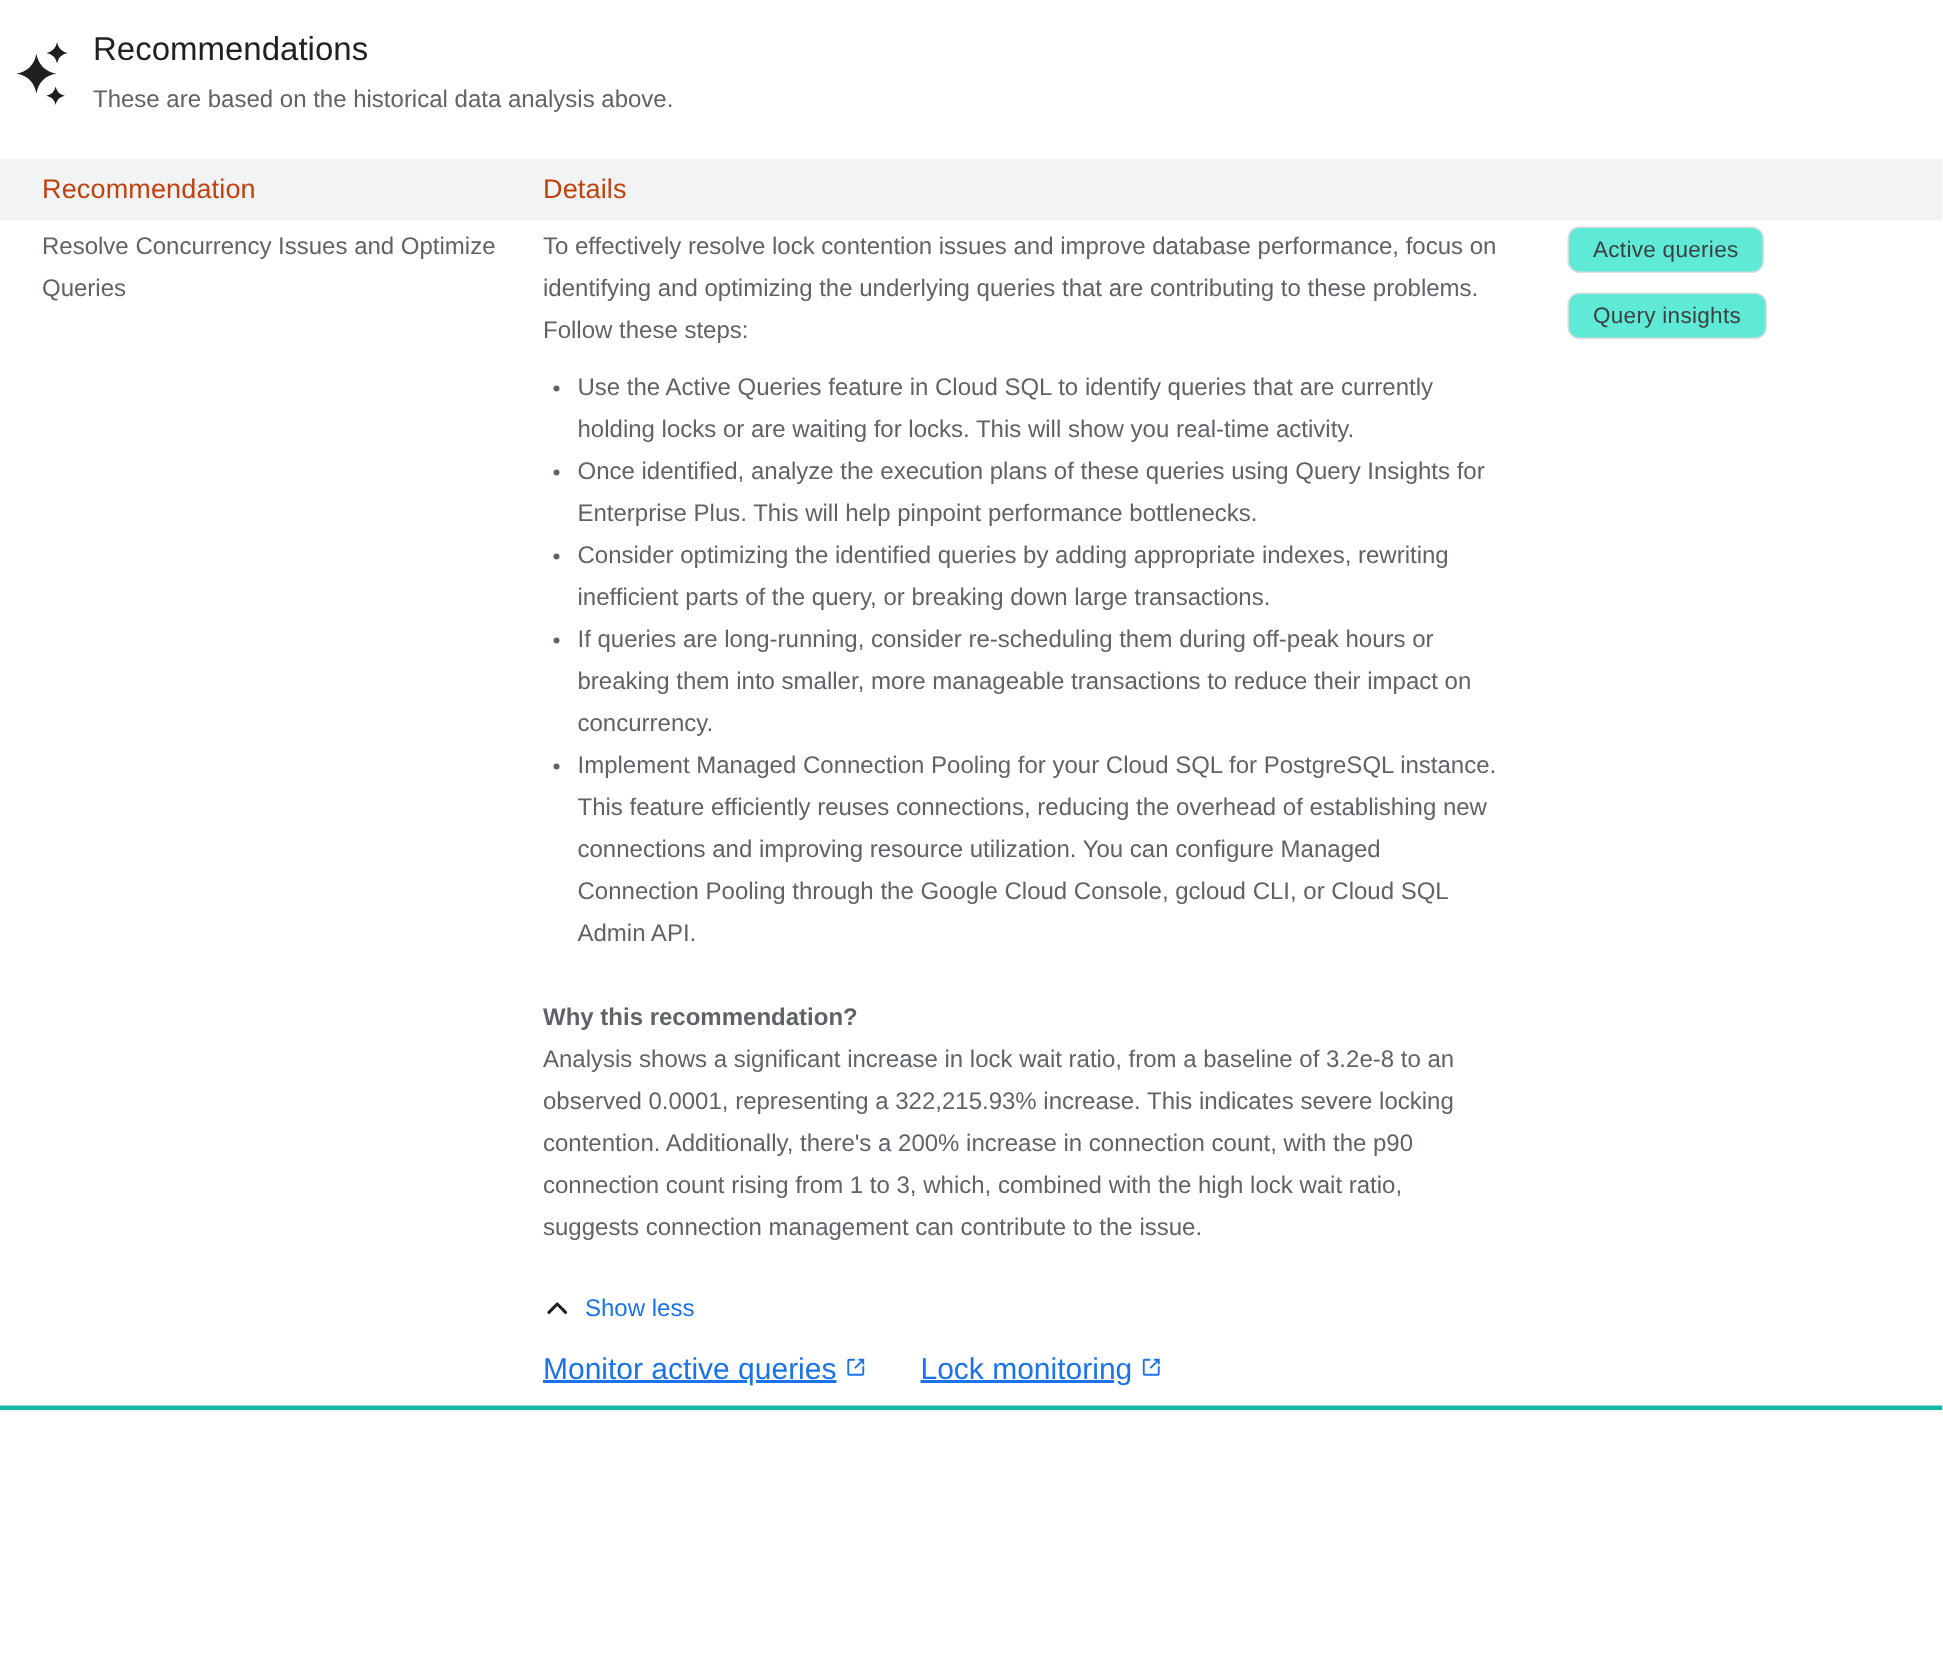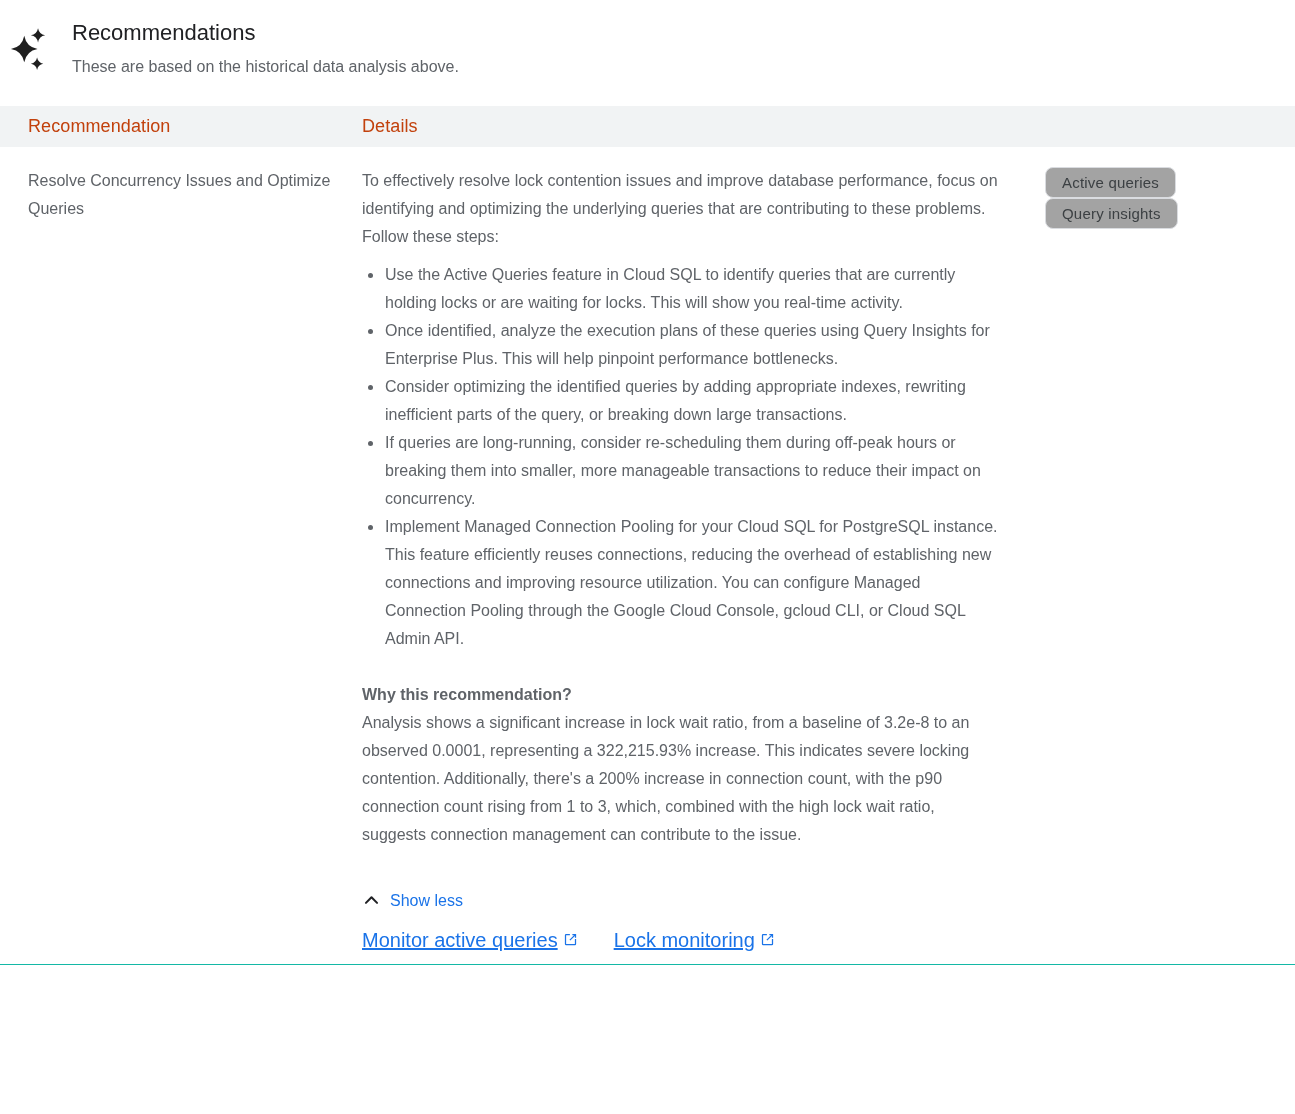--- a/index.html
+++ b/index.html
@@ -8,21 +8,21 @@
     width: 1295px;
     height: 1114px;
     font-family: "Liberation Sans", sans-serif;
     color: #5f6368;
     position: relative;
     overflow: hidden;
   }
   .page-header {
     display: flex;
     align-items: flex-start;
-    gap: 24px;
+    gap: 14px;
     padding: 18px 0 0 10px;
   }
   .spark-wrap {
     width: 38px;
     height: 48px;
     display: flex;
     align-items: center;
     justify-content: center;
     margin-top: 8px;
   }
@@ -49,67 +49,68 @@
     height: 41px;
     align-items: center;
   }
   .th {
     font-size: 18px;
     font-weight: 500;
     color: #c2410c;
     letter-spacing: 0.1px;
   }
   .trow {
-    padding-top: 20px;
+    padding-top: 4px;
     padding-bottom: 10px;
-    border-bottom: 1px solid #14b8a6;
+    border-bottom: 3px solid #14b8a6;
   }
   .cell-rec {
     font-size: 16px;
     line-height: 28px;
     color: #5f6368;
     padding-right: 30px;
   }
   .cell-details {
     font-size: 16px;
     line-height: 28px;
     color: #5f6368;
     padding-right: 8px;
   }
   .cell-actions { padding-left: 35px; }
   .chip-btn {
     display: block;
-    background: #a3a3a3;
+    background: #5eead4;
     border: 1px solid #dadce0;
     border-radius: 8px;
     color: #3c4043;
     font-family: "Liberation Sans", sans-serif;
     font-size: 15px;
     font-weight: 500;
     letter-spacing: 0.2px;
     padding: 6px 16px;
+    margin-bottom: 13px;
     cursor: pointer;
     white-space: nowrap;
   }
   .details-bullets {
     margin-top: 10px;
     padding-left: 22px;
     list-style: disc outside;
   }
   .details-bullets li { padding-left: 1px; }
   .why-heading {
     margin-top: 28px;
     font-weight: 700;
     color: #5f6368;
   }
   .show-less {
     display: inline-flex;
     align-items: center;
     gap: 9px;
-    margin-top: 42px;
+    margin-top: 30px;
     cursor: pointer;
     background: none;
     border: none;
     font-family: "Liberation Sans", sans-serif;
     font-size: 16px;
     font-weight: 500;
     color: #1a73e8;
     padding: 0;
   }
   .links-row {

